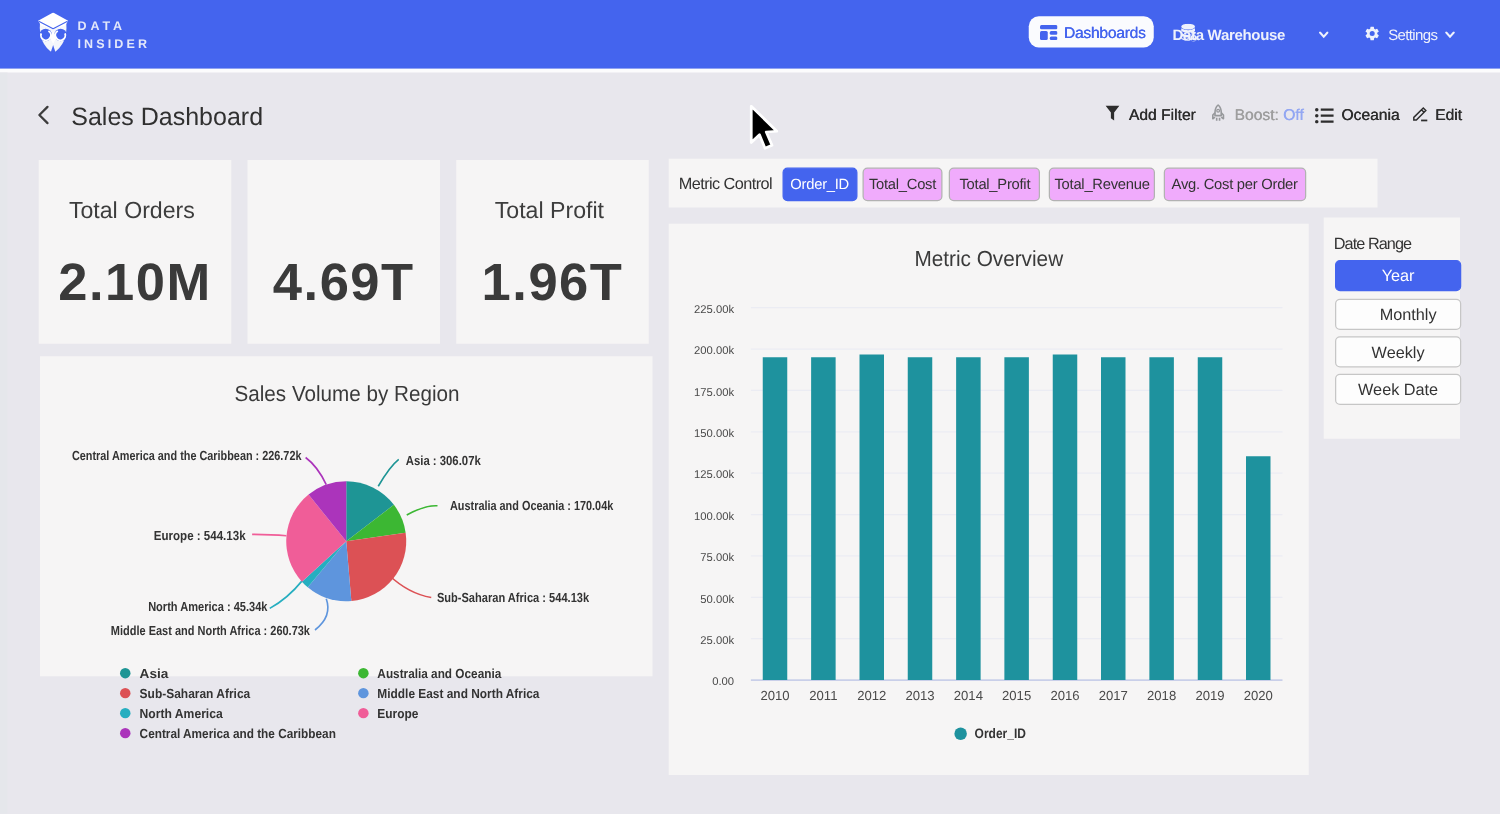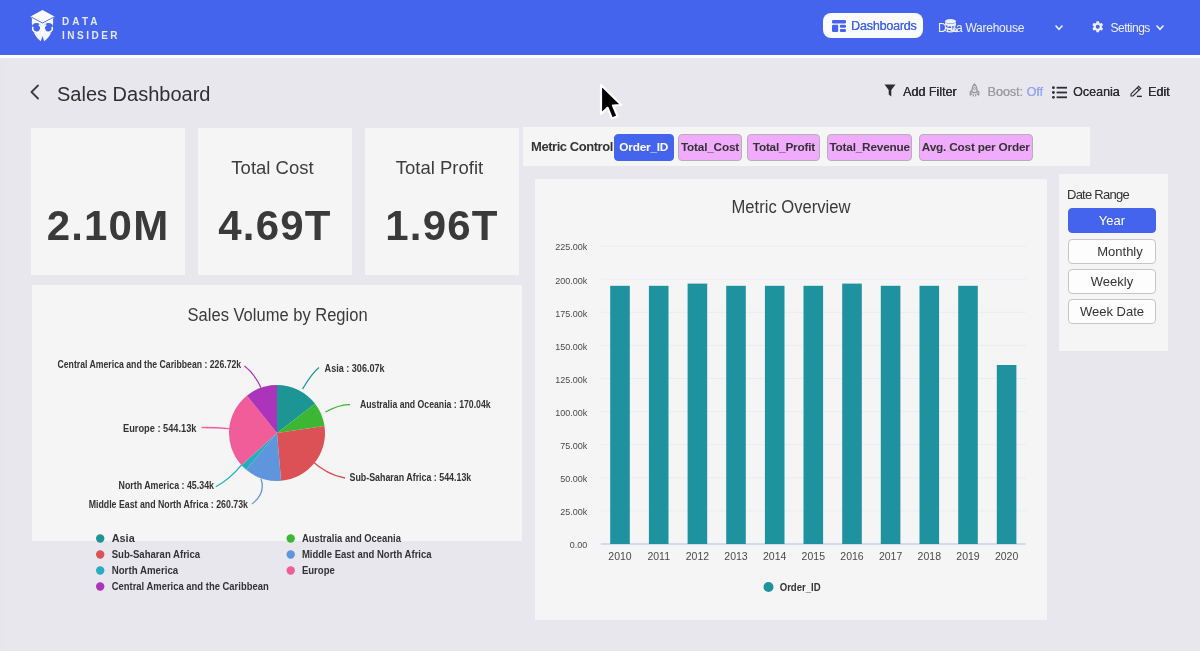--- a/index.html
+++ b/index.html
@@ -15,29 +15,29 @@
 #dashbtn span { position:absolute; left:28px; top:6px; letter-spacing:-0.2px; text-shadow:0.3px 0 0 currentColor; }
 .navitem { position:absolute; color:#eef1fc; font-size:12px; }
 
 #pagetitle { position:absolute; left:57px; top:83px; color:#303030; font-size:20px; }
 .toolitem { position:absolute; top:85px; font-size:12.5px; color:#2d2d2d; text-shadow:0.35px 0 0 currentColor; }
 
 .card { position:absolute; top:128px; width:154px; height:147px; background:#f6f5f5; text-align:center; }
 .card .t { position:absolute; top:29px; width:100%; font-size:18.5px; color:#3d3d3d; text-indent:-5px; }
 .card .v { position:absolute; top:74px; width:100%; font-size:42px; font-weight:bold; color:#3a3a3a; letter-spacing:1.2px; }
 
-#mc { left:523px; top:127px; width:567px; height:39px;font-weight:bold; }
+#mc { left:535px; top:127px; width:567px; height:39px; }
 #mc .lbl { position:absolute; left:8px; top:11.5px; font-size:13px; color:#333; letter-spacing:-0.45px; }
 .mbtn { position:absolute; top:7.4px; height:26.3px; border:1px solid #b2b2b2; border-radius:4px; background:#f0abfc; font-size:11.8px; letter-spacing:-0.2px; color:#333; line-height:24.5px; text-align:center; }
 .mbtn.sel { background:#4464ee; border-color:#4464ee; color:#fff; }
 
 #chart { left:535px; top:179px; width:512px; height:441px; }
 #daterange { left:1059px; top:174px; width:109px; height:177px; }
 #daterange .lbl { position:absolute; left:8px; top:12.5px; font-size:13px; color:#333; letter-spacing:-0.75px; }
-.dbtn { position:absolute; left:9px; width:88px; height:25px; border:1px solid #c6c6c6; border-radius:4px; background:#fdfdfd; font-size:13px; color:#333; line-height:23px; text-align:center; }
+.dbtn { position:absolute; left:9px; width:101px; height:25px; border:1px solid #c6c6c6; border-radius:4px; background:#fdfdfd; font-size:13px; color:#333; line-height:23px; text-align:center; }
 .dbtn.sel { background:#4464ee; border-color:#4464ee; color:#fff; }
 
 #pie { left:32px; top:285px; width:490px; height:256px; }
 </style>
 </head>
 <body>
 <div id="nav"></div>
 <div id="navstrip"></div>
 <div class="abs" style="left:0;top:58px;width:6px;height:593px;background:#e5e7eb;"></div>
 
@@ -68,21 +68,21 @@
 <svg class="navitem" style="left:944px; top:19px;" width="14" height="15" viewBox="0 0 14 15">
   <ellipse cx="6.5" cy="2.3" rx="5.5" ry="2.3" fill="#eef1fc"></ellipse>
   <path d="M1 3.6 Q6.5 6.6 12 3.6 L12 5.7 Q6.5 8.7 1 5.7 Z" fill="#eef1fc"></path>
   <path d="M1 7.4 Q6.5 10.4 12 7.4 L12 9.5 Q6.5 12.5 1 9.5 Z" fill="#eef1fc"></path>
   <path d="M1 11.1 Q6.5 14.1 12 11.1 L12 12.1 Q6.5 15.1 1 12.1 Z" fill="#eef1fc"></path>
   <circle cx="10.8" cy="11.5" r="3.2" fill="#4464ee"></circle>
   <circle cx="10.8" cy="11.5" r="2.6" fill="#eef1fc"></circle>
   <circle cx="10.8" cy="10.7" r="1" fill="#4464ee"></circle>
   <path d="M9 13.2 Q10.8 11.7 12.6 13.2 L12.6 14 L9 14 Z" fill="#4464ee"></path>
 </svg>
-<div class="navitem" style="left:938px; top:21px; letter-spacing:-0.25px;">Data Warehouse</div>
+<div class="navitem" style="left:938px; top:21px; letter-spacing:-0.25px;font-weight:bold;">Data Warehouse</div>
 <svg class="navitem" style="left:1054.5px; top:25px;" width="8" height="6" viewBox="0 0 8 6">
     <path d="M1 1 L4 4.4 L7 1" stroke="#eef1fc" stroke-width="1.6" fill="none" stroke-linecap="round"></path>
   </svg>
 
 <svg class="navitem" style="left:1091px; top:20px;" width="13.5" height="13.5" viewBox="0 0 24 24">
   <path fill="#eef1fc" d="M19.14 12.94a7 7 0 0 0 .05-.94 7 7 0 0 0-.05-.94l2.03-1.58a.5.5 0 0 0 .12-.64l-1.92-3.32a.5.5 0 0 0-.61-.22l-2.39.96a7.3 7.3 0 0 0-1.62-.94l-.36-2.54a.5.5 0 0 0-.5-.42h-3.84a.5.5 0 0 0-.5.42l-.36 2.54c-.59.24-1.13.56-1.62.94l-2.39-.96a.5.5 0 0 0-.61.22L2.65 8.84a.5.5 0 0 0 .12.64l2.03 1.58a7 7 0 0 0 0 1.88l-2.03 1.58a.5.5 0 0 0-.12.64l1.92 3.32c.13.23.39.32.61.22l2.39-.96c.49.38 1.03.7 1.62.94l.36 2.54c.04.24.25.42.5.42h3.84a.5.5 0 0 0 .5-.42l.36-2.54a7.3 7.3 0 0 0 1.62-.94l2.39.96c.22.1.48.01.61-.22l1.92-3.32a.5.5 0 0 0-.12-.64zM12 15.6a3.6 3.6 0 1 1 0-7.2 3.6 3.6 0 0 1 0 7.2z"></path>
 </svg>
 <div class="navitem" style="left:1110.5px; top:21px; letter-spacing:-0.5px;">Settings</div>
 <svg class="navitem" style="left:1156px; top:25px;" width="8" height="6" viewBox="0 0 8 6">
     <path d="M1 1 L4 4.4 L7 1" stroke="#eef1fc" stroke-width="1.6" fill="none" stroke-linecap="round"></path>
@@ -118,24 +118,24 @@
     </g>
   </svg>
 <div class="toolitem" style="left:1073px;">Oceania</div>
 <svg class="toolitem" style="left:1128.5px; top:84px;" width="14" height="14" viewBox="0 0 24 24">
     <path fill="none" stroke="#2d2d2d" stroke-width="2" d="M3.5 20.5 L3.5 17 L16.5 4 L20 7.5 L7 20.5 Z M14 6.5 L17.5 10"></path>
     <rect x="13.5" y="20" width="8.5" height="2.4" fill="#2d2d2d"></rect>
   </svg>
 <div class="toolitem" style="left:1148px;">Edit</div>
 
 <div class="card" style="left:31px;">
+    <div class="t">Total Orders</div>
     <div class="v">2.10M</div>
   </div>
 <div class="card" style="left:198px;">
-    <div class="t">Total Cost</div>
     <div class="v">4.69T</div>
   </div>
 <div class="card" style="left:365px;">
     <div class="t">Total Profit</div>
     <div class="v">1.96T</div>
   </div>
 
 <div class="panel" id="mc">
   <div class="lbl">Metric Control</div>
   <div class="mbtn sel" style="left:90.6px; width:60.3px;">Order_ID</div>

